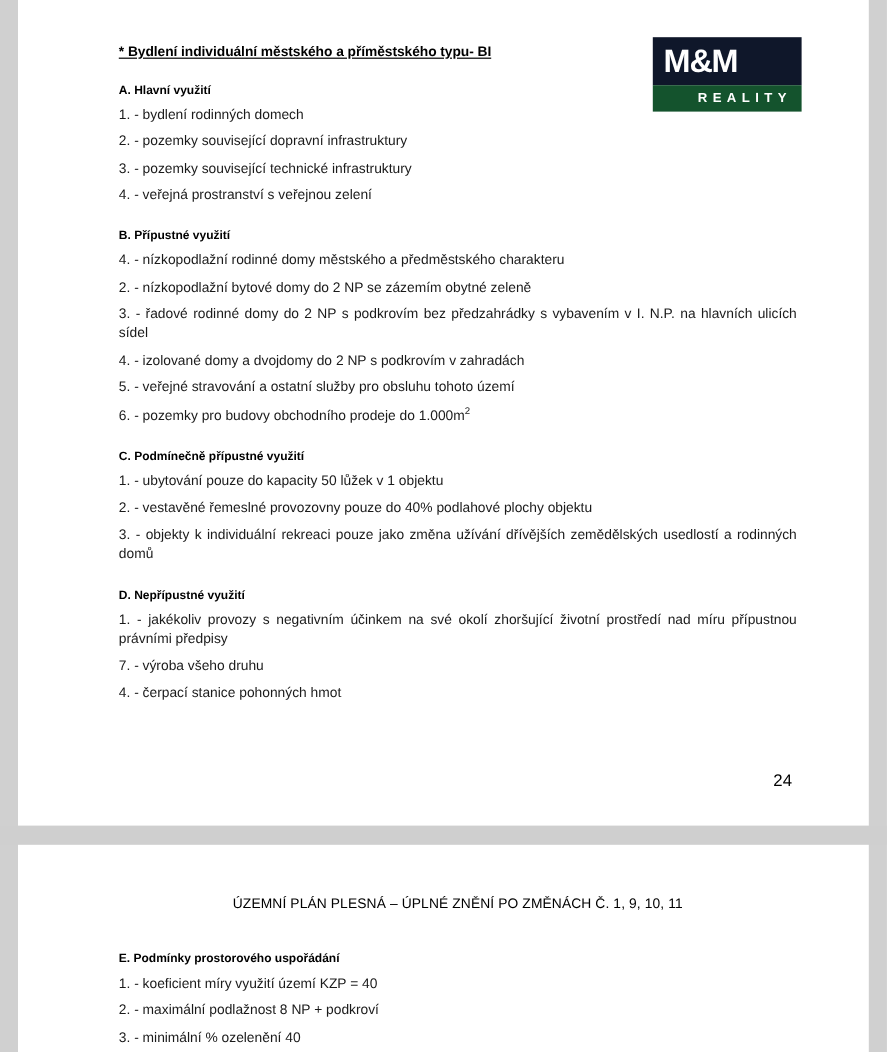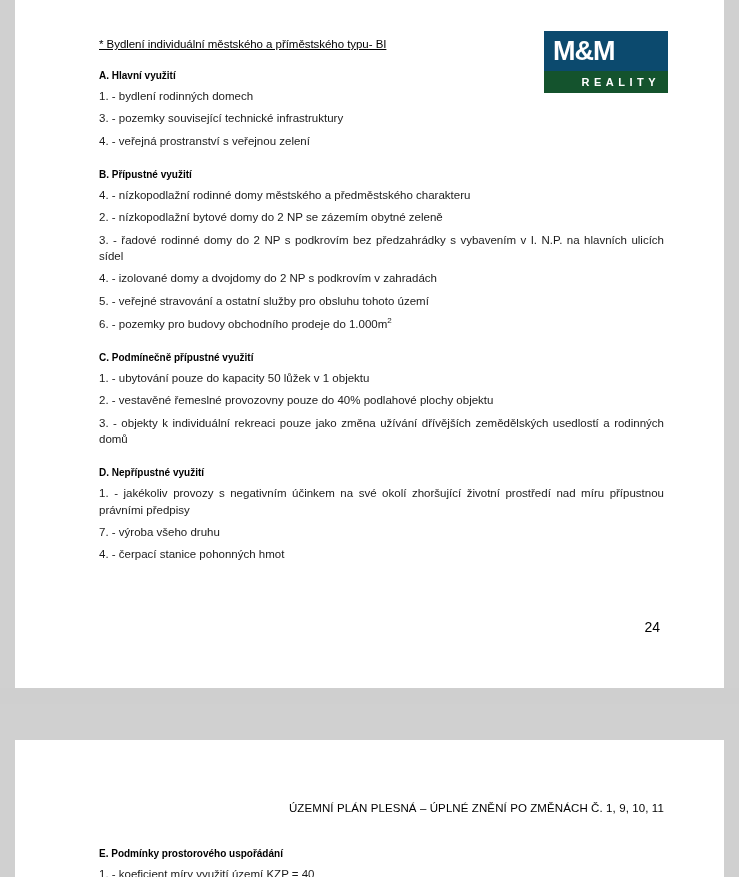--- a/index.html
+++ b/index.html
@@ -37,21 +37,21 @@
   }
   
   .logo {
     position: absolute;
     top: 31px;
     right: 56px;
     width: 124px;
     height: 62px;
   }
   .logo-top {
-    background: #0c4a6e;
+    background: #0f172a;
     height: 40px;
     position: relative;
   }
   .logo-top-text {
     color: #ffffff;
     font-weight: bold;
     font-size: 27px;
     letter-spacing: -1px;
     position: absolute;
     left: 9px;
@@ -68,21 +68,21 @@
     font-size: 11px;
     font-weight: bold;
     letter-spacing: 4.5px;
     position: absolute;
     right: 8px;
     top: 5px;
   }
   
   .doc-title {
     font-size: 11.5px;
-    font-weight: normal;
+    font-weight: bold;
     text-decoration: underline;
     color: #000;
     margin: 0 0 20px 0;
     letter-spacing: -0.05px;
   }
   .section-head {
     font-size: 10px;
     font-weight: bold;
     color: #000;
     margin: 0 0 7px 0;
@@ -104,25 +104,24 @@
   .page-number {
     font-size: 14px;
     color: #000;
     text-align: right;
     margin-top: 56px;
     padding-right: 4px;
   }
   .page2-header {
     font-size: 11.5px;
     color: #000;
-    text-align: right;
-    padding-top: 62px;
+    text-align: center;
+    padding-top: 44px;
     margin-bottom: 34px;
     letter-spacing: 0.1px;
-    margin-top: 36px;
   }
 </style>
 </head>
 <body>
 
 <div id="viewport">
 
   <div class="page page-one">
 
     <div class="logo">
@@ -132,20 +131,21 @@
       <div class="logo-bottom">
         <span class="logo-bottom-text">REALITY</span>
       </div>
     </div>
 
     <div class="doc-title">* Bydlení individuální městského a příměstského typu- BI</div>
 
     <div class="block">
       <div class="section-head">A. Hlavní využití</div>
       <p class="line">1. - bydlení  rodinných domech</p>
+      <p class="line">2. - pozemky související dopravní infrastruktury</p>
       <p class="line">3. - pozemky související technické infrastruktury</p>
       <p class="line">4. - veřejná prostranství s veřejnou zelení</p>
     </div>
 
     <div class="block">
       <div class="section-head">B. Přípustné využití</div>
       <p class="line">4. - nízkopodlažní rodinné domy městského a předměstského charakteru</p>
       <p class="line">2. - nízkopodlažní bytové domy do 2 NP se zázemím obytné zeleně</p>
       <p class="line wrap">3. - řadové rodinné domy do 2 NP s podkrovím bez předzahrádky s vybavením v I. N.P. na hlavních ulicích sídel</p>
       <p class="line">4. - izolované domy a dvojdomy do 2 NP s podkrovím v zahradách</p>

